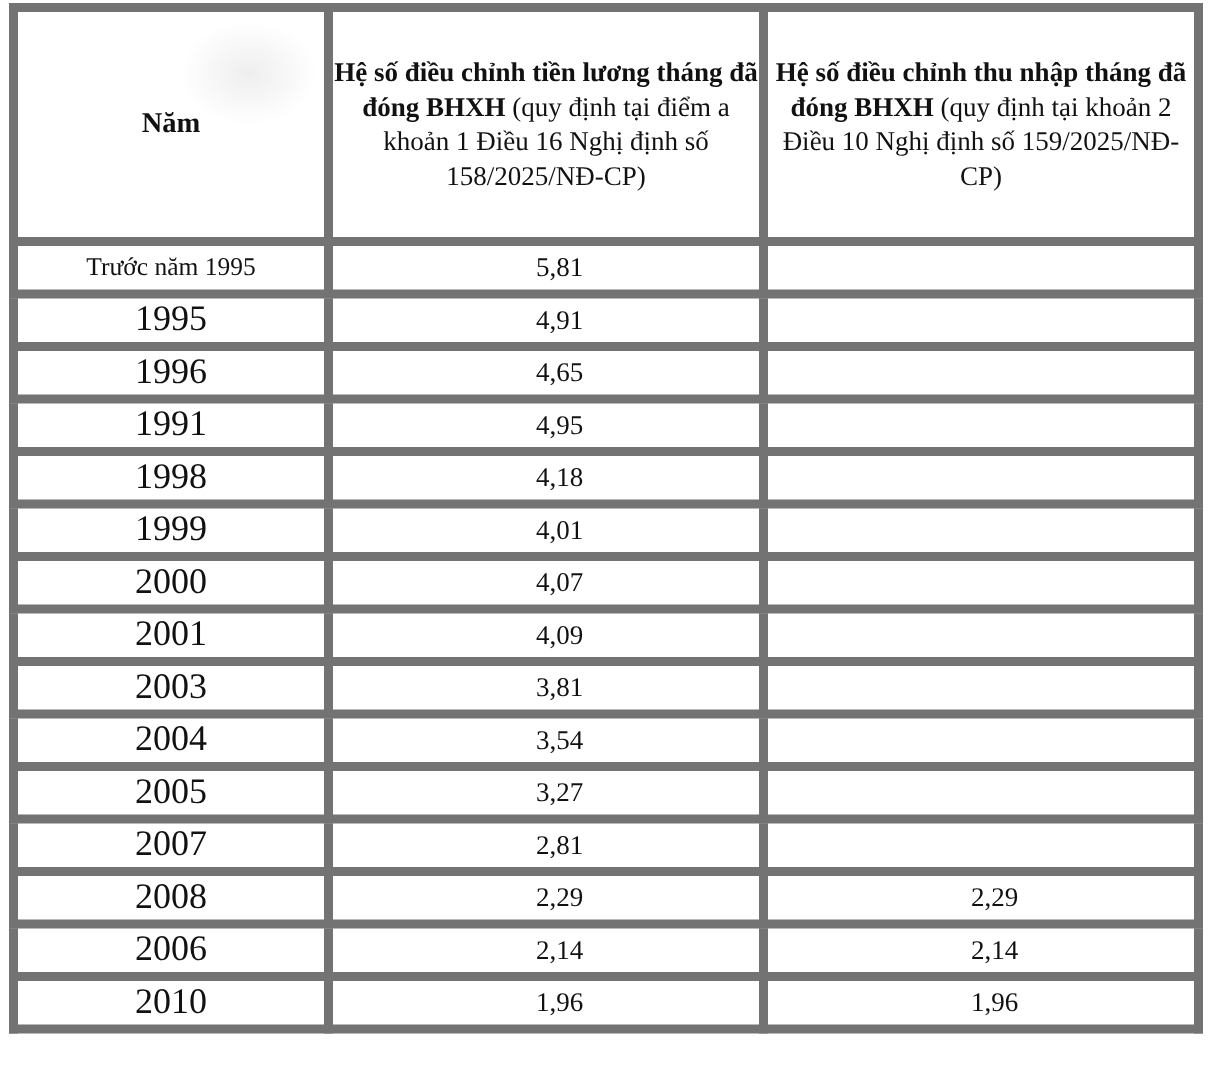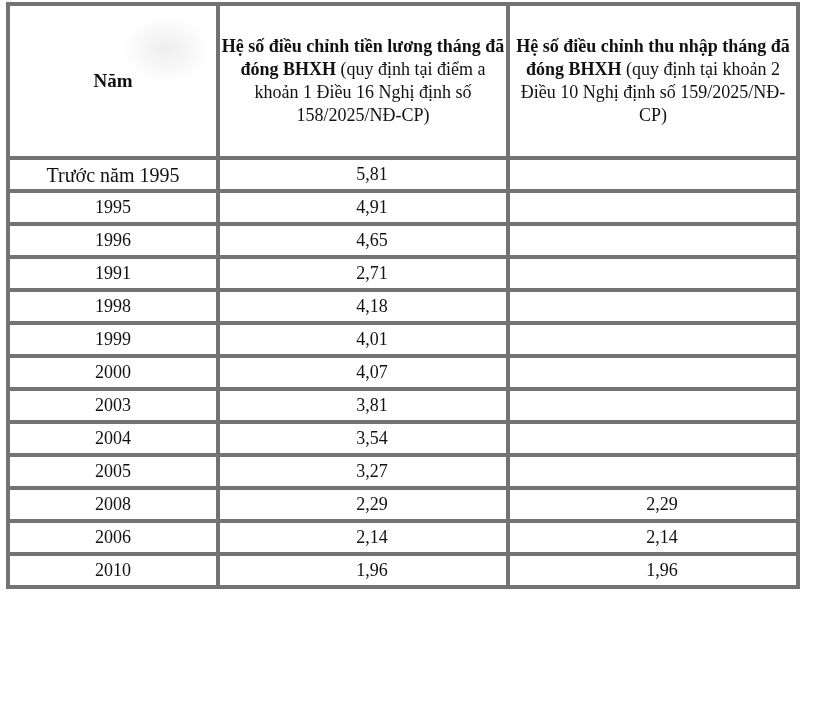--- a/index.html
+++ b/index.html
@@ -26,21 +26,21 @@
     width: 790px;
     margin: 2px 0 0 6px;
     background: #ffffff;
   }
   table.coef-table col.c-year   { width: 210px; }
   table.coef-table col.c-salary { width: 290px; }
   table.coef-table col.c-income { width: 290px; }
 
   table.coef-table th,
   table.coef-table td {
-    border: 4px solid #737373;
+    border: 6px solid #737373;
     padding: 0;
     vertical-align: middle;
   }
   thead th {
     height: 150px;
     padding: 4px 6px;
     font-size: 18px;
     line-height: 1.28;
     text-align: center;
     font-weight: bold;
@@ -51,24 +51,24 @@
   thead th .reg-note {
     font-weight: normal;
   }
   tbody td {
     height: 29px;
     font-size: 18px;
     text-align: center;
     line-height: 1.1;
   }
   tbody td.year-cell {
-    font-size: 18px;
+    font-size: 24px;
   }
   tbody td.first-year-cell {
-    font-size: 20px;
+    font-size: 17px;
   }
   tbody td.val-cell {
     font-size: 18px;
     padding-left: 18px;
   }
   
   .scan-smudge {
     position: absolute;
     left: 120px;
     top: 12px;
@@ -112,51 +112,61 @@
         <td class="val-cell">4,91</td>
         <td class="val-cell"></td>
       </tr>
       <tr>
         <td class="year-cell">1996</td>
         <td class="val-cell">4,65</td>
         <td class="val-cell"></td>
       </tr>
       <tr>
         <td class="year-cell">1991</td>
-        <td class="val-cell">2,71</td>
+        <td class="val-cell">4,95</td>
         <td class="val-cell"></td>
       </tr>
       <tr>
         <td class="year-cell">1998</td>
         <td class="val-cell">4,18</td>
         <td class="val-cell"></td>
       </tr>
       <tr>
         <td class="year-cell">1999</td>
         <td class="val-cell">4,01</td>
         <td class="val-cell"></td>
       </tr>
       <tr>
         <td class="year-cell">2000</td>
         <td class="val-cell">4,07</td>
         <td class="val-cell"></td>
       </tr>
       <tr>
+        <td class="year-cell">2001</td>
+        <td class="val-cell">4,09</td>
+        <td class="val-cell"></td>
+      </tr>
+      <tr>
         <td class="year-cell">2003</td>
         <td class="val-cell">3,81</td>
         <td class="val-cell"></td>
       </tr>
       <tr>
         <td class="year-cell">2004</td>
         <td class="val-cell">3,54</td>
         <td class="val-cell"></td>
       </tr>
       <tr>
         <td class="year-cell">2005</td>
         <td class="val-cell">3,27</td>
+        <td class="val-cell"></td>
+      </tr>
+      <tr>
+        <td class="year-cell">2007</td>
+        <td class="val-cell">2,81</td>
         <td class="val-cell"></td>
       </tr>
       <tr>
         <td class="year-cell">2008</td>
         <td class="val-cell">2,29</td>
         <td class="val-cell">2,29</td>
       </tr>
       <tr>
         <td class="year-cell">2006</td>
         <td class="val-cell">2,14</td>

